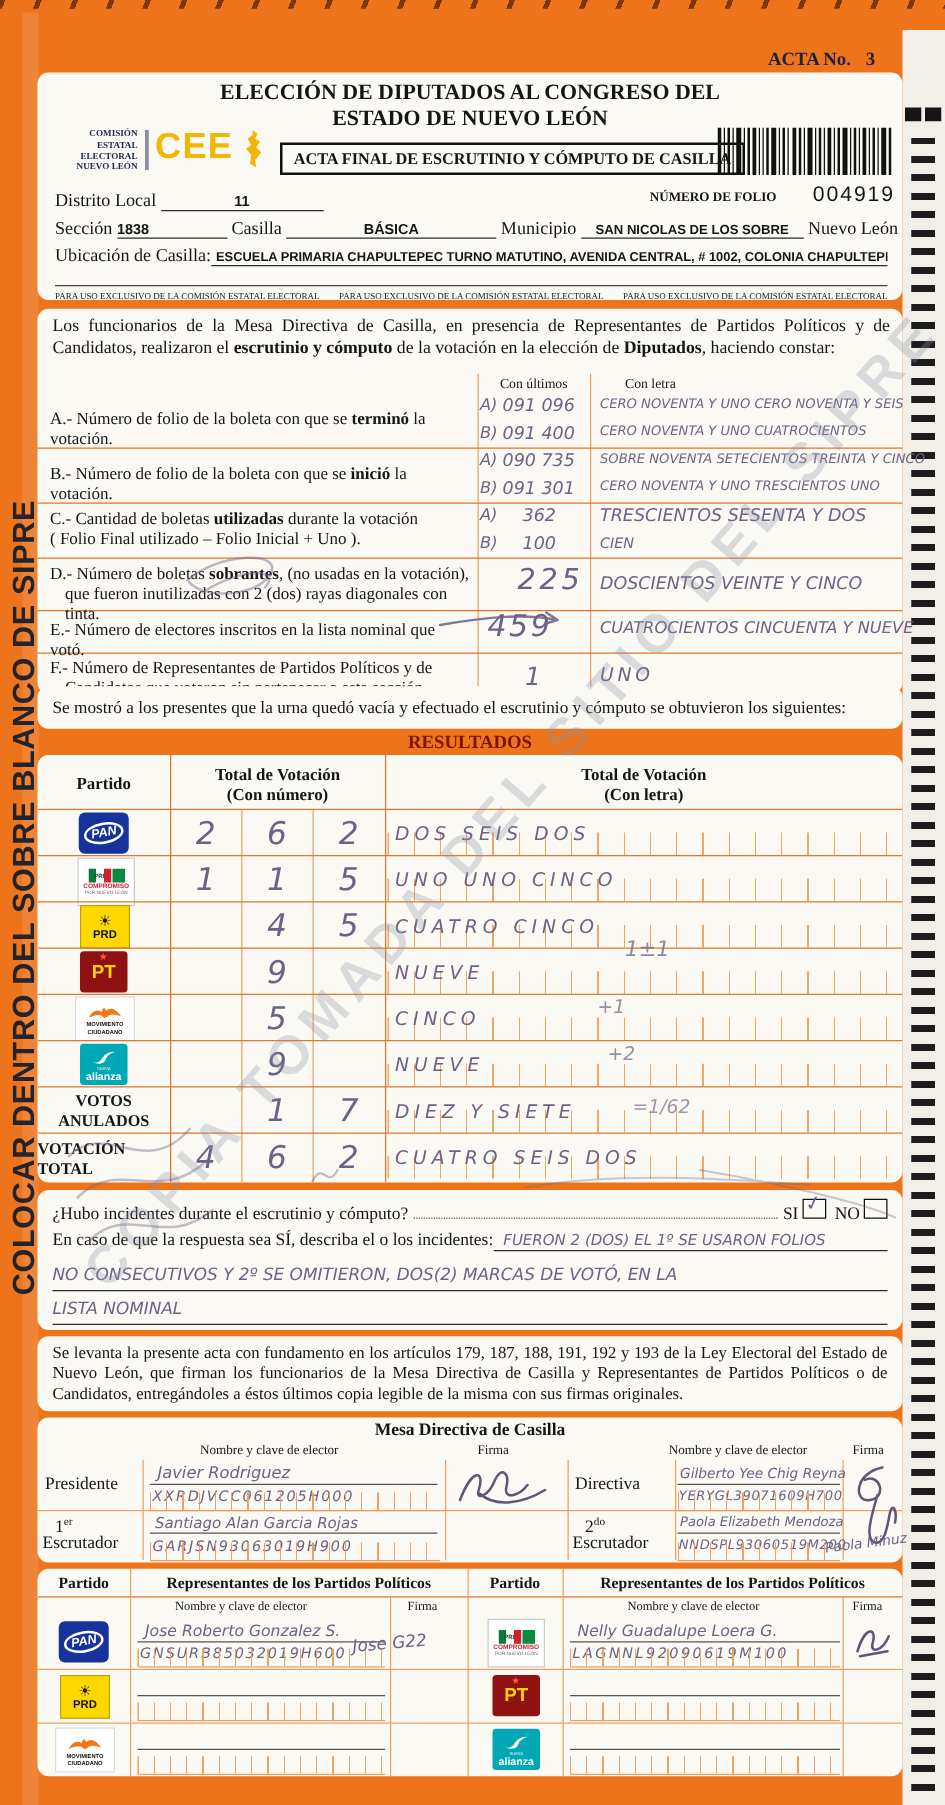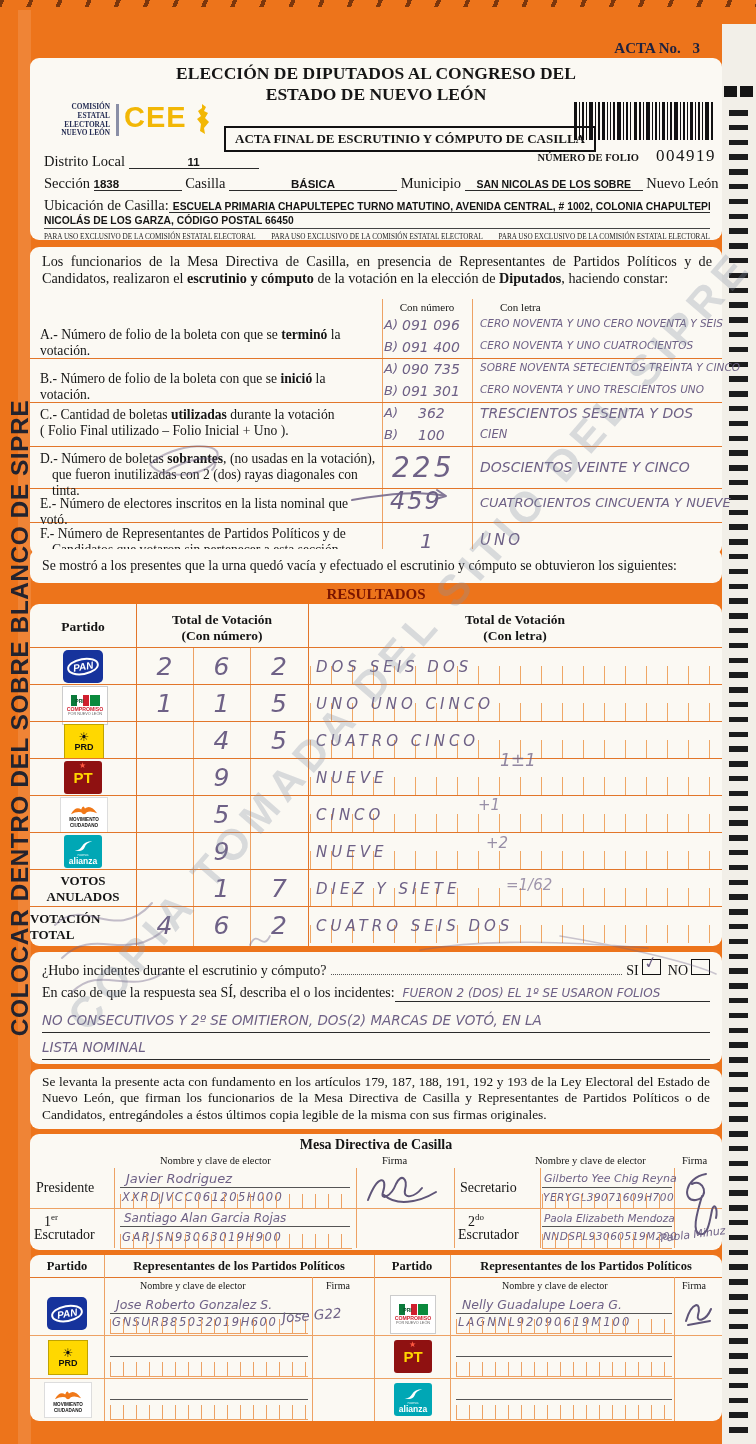--- a/index.html
+++ b/index.html
@@ -79,21 +79,21 @@
       <div>ELECTORAL</div>
       <div>NUEVO LEÓN</div>
     </div>
     <div class="abs" style="left:76px;top:4px;width:2.5px;height:32px;background:#8a8fa6"></div>
     <div class="abs sans b" style="left:84px;top:1px;font-size:29px;color:#f2b705;letter-spacing:1px">CEE</div>
     <svg class="abs" style="left:152px;top:3px" width="20" height="34" viewBox="0 0 20 34">
       <path d="M10 1 L14 4 L12 8 L16 10 L13 15 L17 19 L12 25 L13 31 L8 28 L9 21 L5 16 L9 13 L6 8 L10 5 Z" fill="#f2b705"></path>
     </svg>
   </div>
 
-  <div class="abs srf b" style="left:194px;top:68px;border:2px solid #111;padding:3px 9px;font-size:13px;background:#fbf9f3">ACTA FINAL DE ESCRUTINIO Y CÓMPUTO DE CASILLA</div>
+  <div class="abs srf b" style="left:194px;top:56px;border:2px solid #111;padding:3px 9px;font-size:13px;background:#fbf9f3">ACTA FINAL DE ESCRUTINIO Y CÓMPUTO DE CASILLA</div>
 
   <svg class="abs" style="left:544px;top:44px" width="140" height="38" viewBox="0 0 140 38">
     <g fill="#111">
       <rect x="0" width="3" height="38"></rect>
         <rect x="5" width="1" height="38"></rect>
         <rect x="8" width="2" height="38"></rect>
       <rect x="12" width="1" height="38"></rect>
         <rect x="15" width="4" height="38"></rect>
         <rect x="21" width="1" height="38"></rect>
       <rect x="24" width="2" height="38"></rect>
@@ -122,21 +122,21 @@
         <rect x="116" width="3" height="38"></rect>
       <rect x="121" width="1" height="38"></rect>
         <rect x="124" width="2" height="38"></rect>
         <rect x="128" width="1" height="38"></rect>
       <rect x="131" width="4" height="38"></rect>
         <rect x="137" width="2" height="38"></rect>
     </g>
   </svg>
   <div class="abs" style="left:470px;top:88px;width:216px;text-align:right">
     <span class="srf b" style="font-size:10.5px">NÚMERO DE FOLIO</span>
-    <span style="font-family:Liberation Serif, serif;font-size:17px;letter-spacing:1.5px;margin-left:13px">004919</span>
+    <span style="font-family:Liberation Sans, sans-serif;font-size:17px;letter-spacing:1.5px;margin-left:25px">004919</span>
   </div>
 
   <div class="abs" style="left:14px;top:95px;font-size:14.5px">
     <span class="srf">Distrito Local</span>
     <span class="ul sans b" style="display:inline-block;width:130px;text-align:center;font-size:11.5px">11</span>
   </div>
 
   <div class="abs" style="left:14px;top:117px;right:10px;font-size:14.5px;white-space:nowrap">
     <span class="srf">Sección</span>
     <span class="ul sans b" style="display:inline-block;width:88px;text-align:left;font-size:11.5px">1838</span>
@@ -144,35 +144,34 @@
     <span class="ul sans b" style="display:inline-block;width:168px;text-align:center;font-size:11.5px">BÁSICA</span>
     <span class="srf">Municipio</span>
     <span class="ul sans b" style="display:inline-block;width:178px;text-align:center;font-size:10.5px">SAN NICOLAS DE LOS SOBRE</span>
     <span class="srf">Nuevo León</span>
   </div>
 
   <div class="abs" style="left:14px;top:139px;right:12px;font-size:14.5px;display:flex;align-items:baseline">
     <span class="srf" style="white-space:nowrap">Ubicación de Casilla:</span>
     <span class="ul sans b" style="flex:1;font-size:10.3px;padding-left:4px;white-space:nowrap;overflow:hidden">ESCUELA PRIMARIA CHAPULTEPEC TURNO MATUTINO, AVENIDA CENTRAL, # 1002, COLONIA CHAPULTEPEC, SAN</span>
   </div>
-  <div class="abs ul sans b" style="left:14px;top:157px;right:12px;font-size:10.3px;padding-bottom:2px">NICOLÁS DE LOS GARZA, CÓDIGO POSTAL 66450</div>
 
   <div class="abs" style="left:14px;right:12px;top:168px;display:flex;justify-content:space-between;border-top:1px solid #444;padding-top:4px;margin-top:2px">
     <span class="srf" style="font-size:7.2px;color:#222">PARA USO EXCLUSIVO DE LA COMISIÓN ESTATAL ELECTORAL</span>
     <span class="srf" style="font-size:7.2px;color:#222">PARA USO EXCLUSIVO DE LA COMISIÓN ESTATAL ELECTORAL</span>
     <span class="srf" style="font-size:7.2px;color:#222">PARA USO EXCLUSIVO DE LA COMISIÓN ESTATAL ELECTORAL</span>
   </div>
 </div>
 
 <div class="panel" style="top:247px;height:308px">
   <div class="abs srf" style="left:12px;top:6px;right:10px;font-size:14.2px;line-height:1.22;text-align:justify">
     <span>Los funcionarios de la Mesa Directiva de Casilla, en presencia de Representantes de Partidos Políticos  y de Candidatos, realizaron el </span><span class="b">escrutinio y cómputo</span><span> de la votación en la elección de </span><span class="b">Diputados</span><span>, haciendo constar:</span>
   </div>
 
-  <div class="abs srf colhead" style="left:352px;top:54px;width:90px;text-align:center">Con número</div>
+  <div class="abs srf colhead" style="left:352px;top:54px;width:90px;text-align:center">Con últimos</div>
   <div class="abs srf colhead" style="left:470px;top:54px">Con letra</div>
 
   <div class="vline2" style="left:352px;top:52px;height:256px"></div>
   <div class="vline2" style="left:442px;top:52px;height:256px"></div>
 
   <div class="abs orule" style="left:0;right:0;top:111px"></div>
   <div class="abs orule" style="left:0;right:0;top:155px"></div>
   <div class="abs orule" style="left:0;right:0;top:199px"></div>
   <div class="abs orule" style="left:0;right:0;top:241px"></div>
   <div class="abs orule" style="left:0;right:0;top:275px"></div>
@@ -205,21 +204,21 @@
   <span class="abs hw" style="left:388px;top:158px;font-size:14px">362</span>
   <span class="abs hw" style="left:450px;top:158px;font-size:14px">TRESCIENTOS SESENTA Y DOS</span>
   <span class="abs hw" style="left:354px;top:180px;font-size:13px">B)</span>
   <span class="abs hw" style="left:388px;top:180px;font-size:14px">100</span>
   <span class="abs hw" style="left:450px;top:180px;font-size:11.5px">CIEN</span>
 
   <div class="abs srf fieldlabel" style="left:10px;top:204px;width:338px">
     <span>D.- Número de boletas </span><span class="b">sobrantes</span><span>, (no usadas en la votación),</span>
     <div style="padding-left:12px">que fueron inutilizadas con 2 (dos) rayas diagonales con tinta.</div>
   </div>
-  <span class="abs hw" style="left:362px;top:204px;font-size:28px;letter-spacing:3px">225</span>
+  <span class="abs hw" style="left:384px;top:204px;font-size:23px;letter-spacing:3px">225</span>
   <span class="abs hw" style="left:450px;top:212px;font-size:14px">DOSCIENTOS VEINTE Y CINCO</span>
 
   <div class="abs srf fieldlabel" style="left:10px;top:249px;width:338px">
     <span>E.- Número de electores inscritos en la lista nominal que votó.</span>
   </div>
   <span class="abs hw" style="left:360px;top:240px;font-size:24px;letter-spacing:2px">459</span>
   <span class="abs hw" style="left:450px;top:248px;font-size:13px">CUATROCIENTOS CINCUENTA Y NUEVE</span>
 
   <div class="abs srf fieldlabel" style="left:10px;top:279px;width:338px">
     <span>F.- Número de Representantes de Partidos Políticos y de</span>
@@ -402,21 +401,21 @@
 
   <span class="abs srf" style="left:6px;top:46px;font-size:14px">Presidente</span>
   <span class="abs hw" style="left:96px;top:37px;font-size:13px">Javier Rodriguez</span>
   <div class="abs" style="left:90px;width:230px;top:53px;border-bottom:1px solid #555"></div>
   <span class="abs hw" style="left:92px;top:56px;font-size:11.5px;letter-spacing:1.5px">XXRDJVCC061205H000</span>
   <div class="ticks" style="left:90px;width:232px;top:60px"></div>
   <svg class="abs" style="left:332px;top:36px" width="86" height="38" viewBox="0 0 86 38">
     <path d="M6 30 C16 4 26 6 21 22 C18 31 29 27 34 14 C39 3 46 8 43 20 C41 30 53 27 60 18 M22 25 C34 36 56 33 74 22" fill="none" stroke="#5f5578" stroke-width="2" stroke-linecap="round"></path>
   </svg>
 
-  <span class="abs srf" style="left:430px;top:46px;font-size:14px">Secretario</span>
+  <span class="abs srf" style="left:430px;top:46px;font-size:14px">Directiva</span>
   <span class="abs hw" style="left:514px;top:38px;font-size:11px">Gilberto Yee Chig Reyna</span>
   <div class="abs" style="left:512px;width:130px;top:53px;border-bottom:1px solid #555"></div>
   <span class="abs hw" style="left:513px;top:57px;font-size:10.5px;letter-spacing:.5px">YERYGL39071609H700</span>
   <div class="ticks" style="left:512px;width:130px;top:60px"></div>
   <svg class="abs" style="left:646px;top:34px" width="44" height="78" viewBox="0 0 44 78">
     <path d="M30 6 C8 10 6 34 20 32 C34 30 28 10 16 16 M26 28 C20 48 16 64 24 66 C32 68 34 52 36 42 C38 34 42 40 40 50" fill="none" stroke="#5f5578" stroke-width="2" stroke-linecap="round"></path>
   </svg>
 
   <span class="abs srf" style="left:14px;top:78px;font-size:14px">
     <span>1</span><sup style="font-size:9px">er</sup>

